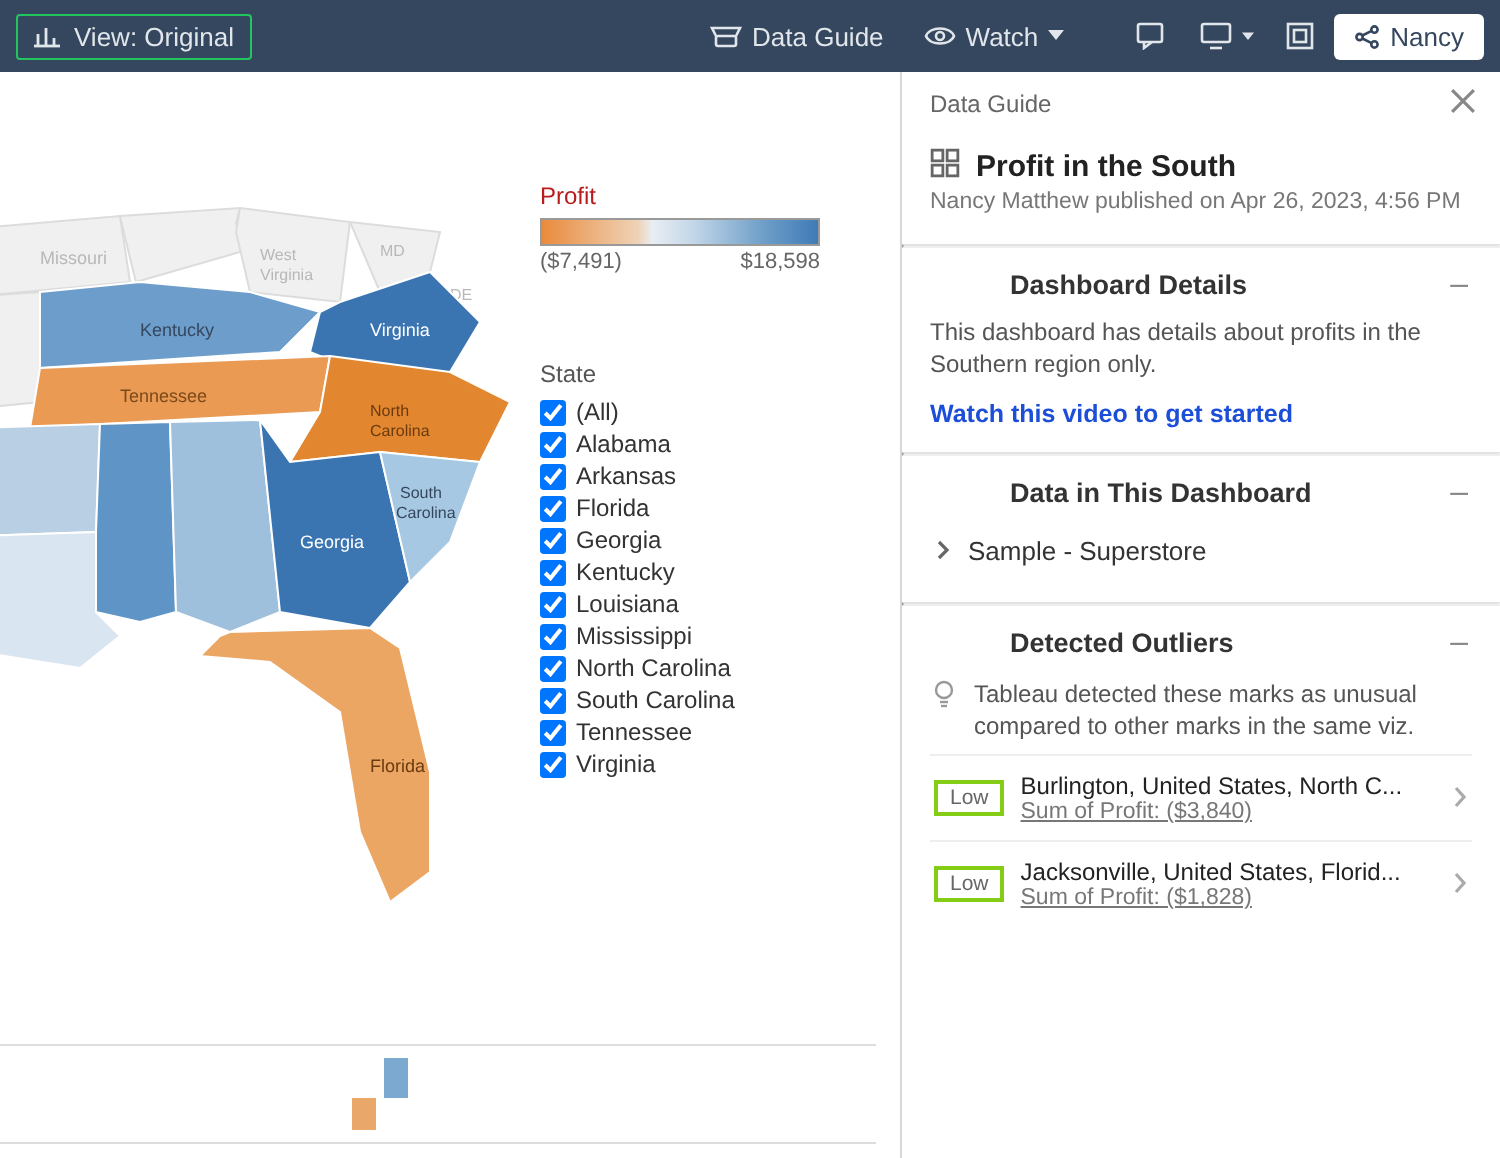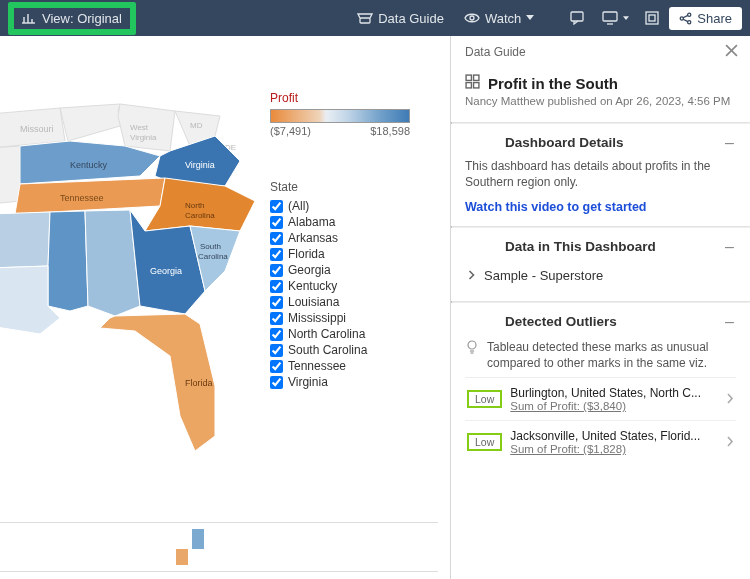--- a/index.html
+++ b/index.html
@@ -4,21 +4,21 @@
 <style>
   * { box-sizing: border-box; }
   html, body { margin: 0; padding: 0; font-family: -apple-system, "Segoe UI", Arial, sans-serif; font-size: 13px; color: #333; }
   body { width: 750px; height: 579px; overflow: hidden; background: #fff; }
 
   .toolbar {
     background: #35475e; height: 36px; display: flex; align-items: center;
     color: #e1e6eb; padding: 0 8px; gap: 4px;
   }
   .toolbar .view-chip {
-    display: flex; align-items: center; gap: 6px; border: 6px solid #22c55e;
+    display: flex; align-items: center; gap: 6px; border: 1px solid #22c55e;
     border-radius: 2px; padding: 3px 8px;
   }
   .toolbar svg { display: block; }
   .toolbar .spacer { flex: 1; }
   .toolbar-btn {
     display: flex; align-items: center; gap: 5px; padding: 4px 8px; border-radius: 2px; cursor: pointer;
   }
   .toolbar-btn.icon-only { padding: 4px 6px; }
   .share-btn {
     background: #fff; color: #35475e; border-radius: 3px; padding: 4px 10px;
@@ -162,21 +162,21 @@
   <div class="share-btn">
     <span>
       <svg width="13" height="13" viewBox="0 0 14 14" fill="none" stroke="#35475e" stroke-width="1.4">
         <circle cx="11" cy="3" r="1.7"></circle>
           <circle cx="3" cy="7" r="1.7"></circle>
           <circle cx="11" cy="11" r="1.7"></circle>
         <line x1="4.5" y1="6.2" x2="9.5" y2="3.7"></line>
           <line x1="4.5" y1="7.8" x2="9.5" y2="10.3"></line>
       </svg>
     </span>
-    <span>Share</span>
+    <span>Nancy</span>
   </div>
 </div>
 
 <div class="app-body">
 
   <div class="main-area">
 
     <div class="map-wrap">
       <svg viewBox="0 0 280 420">
         <g stroke="#ffffff" stroke-width="1">

